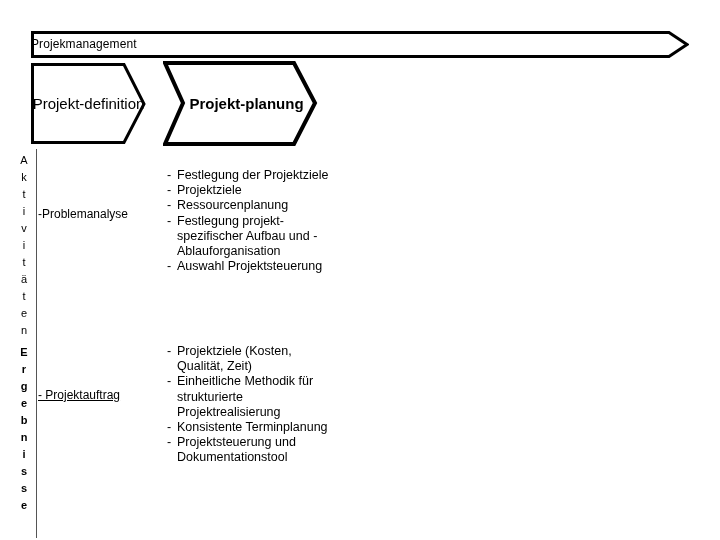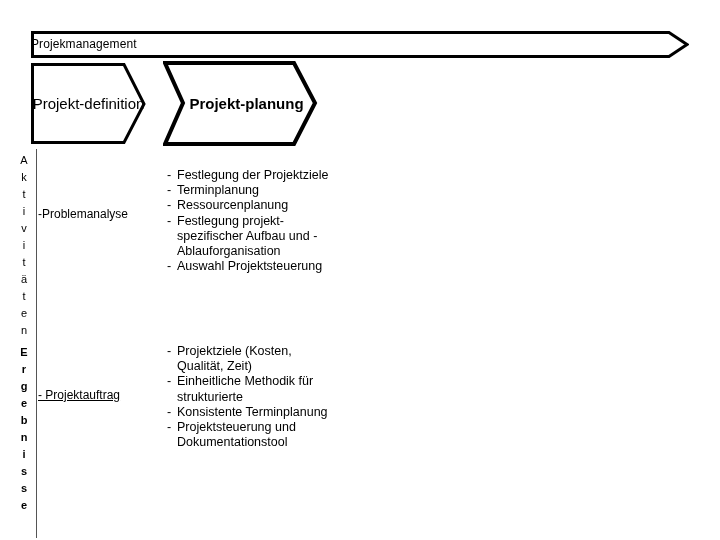--- a/index.html
+++ b/index.html
@@ -174,23 +174,23 @@
   <span>s</span>
   <span>s</span>
   <span>e</span>
 </div>
 
 <div class="row-summary" id="summary-aktivitaeten">-Problemanalyse</div>
 <div class="row-summary" id="summary-ergebnisse">- Projektauftrag</div>
 
 <div class="bullets" id="bullets-aktivitaeten">
     <div class="bullet"><span class="dash">-</span><span>Festlegung der Projektziele</span></div>
-    <div class="bullet"><span class="dash">-</span><span>Terminplanung</span></div>
+    <div class="bullet"><span class="dash">-</span><span>Projektziele</span></div>
     <div class="bullet"><span class="dash">-</span><span>Ressourcenplanung</span></div>
     <div class="bullet"><span class="dash">-</span><span>Festlegung projekt-</span><span class="cont">spezifischer Aufbau und   -</span><span class="cont">Ablauforganisation</span></div>
     <div class="bullet"><span class="dash">-</span><span>Auswahl Projektsteuerung</span></div>
   </div>
 <div class="bullets" id="bullets-ergebnisse">
     <div class="bullet"><span class="dash">-</span><span>Projektziele (Kosten,</span><span class="cont">Qualität, Zeit)</span></div>
-    <div class="bullet"><span class="dash">-</span><span>Einheitliche Methodik für</span><span class="cont">strukturierte</span></div>
+    <div class="bullet"><span class="dash">-</span><span>Einheitliche Methodik für</span><span class="cont">strukturierte</span><span class="cont">Projektrealisierung</span></div>
     <div class="bullet"><span class="dash">-</span><span>Konsistente Terminplanung</span></div>
     <div class="bullet"><span class="dash">-</span><span>Projektsteuerung und</span><span class="cont">Dokumentationstool</span></div>
   </div>
 
 </body></html>

